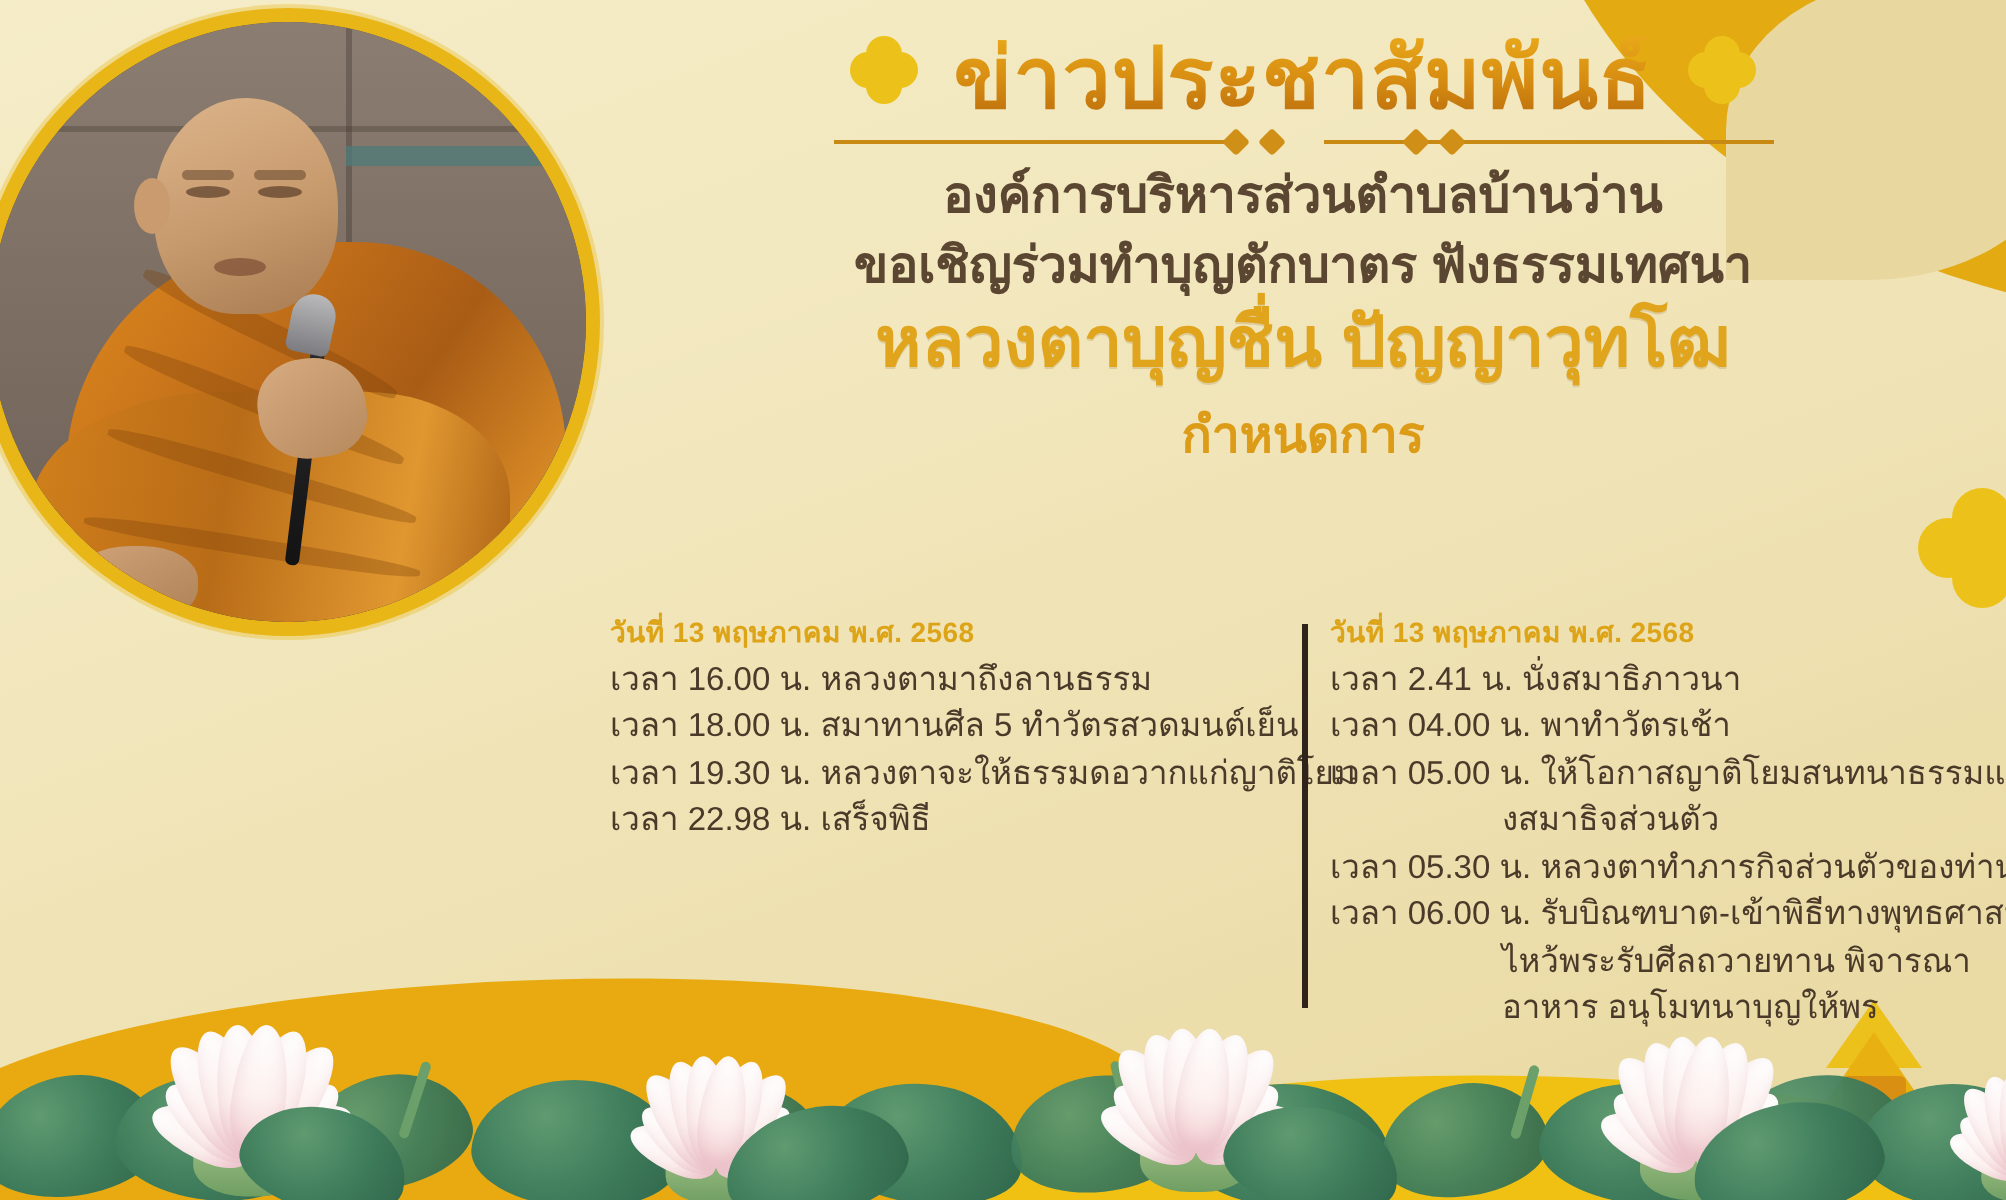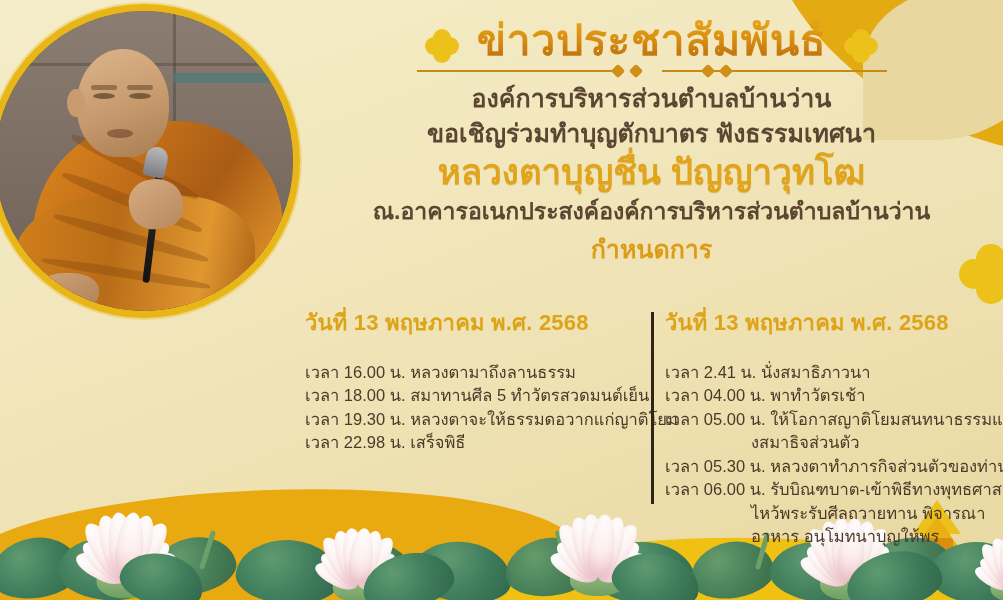--- a/index.html
+++ b/index.html
@@ -84,21 +84,21 @@
   .hand2{
     position:absolute;left:42px;top:262px;width:62px;height:38px;
     background:linear-gradient(150deg,#d0a378,#ad8255);border-radius:45%;
   }
 
   
   .header{
     position:absolute;left:300px;top:18px;width:703px;
     text-align:center;z-index:6;
   }
-  .title-row{display:flex;align-items:flex-end;justify-content:center;gap:18px;}
+  .title-row{display:flex;align-items:flex-start;justify-content:center;gap:18px;}
   .quatrefoil{
     width:34px;height:34px;flex:0 0 34px;position:relative;
   }
   .quatrefoil span{
     position:absolute;width:18px;height:18px;background:#ecc21a;border-radius:50%;
   }
   .quatrefoil span:nth-child(1){left:8px;top:0;}
   .quatrefoil span:nth-child(2){left:8px;bottom:0;}
   .quatrefoil span:nth-child(3){left:0;top:8px;}
   .quatrefoil span:nth-child(4){right:0;top:8px;}
@@ -145,21 +145,21 @@
   .edge-clover span:nth-child(3){left:-4px;top:13px;}
   .edge-clover span:nth-child(4){right:-4px;top:13px;}
   .edge-clover span:nth-child(5){left:12px;top:12px;width:32px;height:32px;border-radius:6px;}
 
   
   .schedule{position:absolute;left:0;top:305px;width:1003px;height:215px;z-index:6;}
   .col{position:absolute;top:0;}
   .col-left{left:305px;width:340px;}
   .col-right{left:665px;width:330px;}
   .col-date{
-    color:#dda417;font-weight:bold;font-size:22px;margin-bottom:21px;letter-spacing:.2px;
+    color:#dda417;font-weight:bold;font-size:14px;margin-bottom:2px;letter-spacing:.2px;
   }
   .sched-line{
     color:#4a3a2a;font-size:16.5px;line-height:1.42;white-space:nowrap;
   }
   .sched-line.cont{padding-left:86px;}
   .divider{
     position:absolute;left:651px;top:7px;width:3px;height:192px;background:#2e2419;z-index:7;
   }
 
   
@@ -276,21 +276,20 @@
         <div class="bar r"></div>
       <div class="dot d1"></div>
         <div class="dot d2"></div>
       <div class="dot d3"></div>
         <div class="dot d4"></div>
     </div>
 
     <div class="line-brown">องค์การบริหารส่วนตำบลบ้านว่าน</div>
     <div class="line-brown">ขอเชิญร่วมทำบุญตักบาตร ฟังธรรมเทศนา</div>
     <div class="line-gold-big">หลวงตาบุญชื่น ปัญญาวุทโฒ</div>
-    <div class="line-brown sm">ณ.อาคารอเนกประสงค์องค์การบริหารส่วนตำบลบ้านว่าน</div>
     <div class="kamnot">กำหนดการ</div>
   </div>
 
   <div class="edge-clover">
     <span></span>
       <span></span>
       <span></span>
       <span></span>
       <span></span>
   </div>

